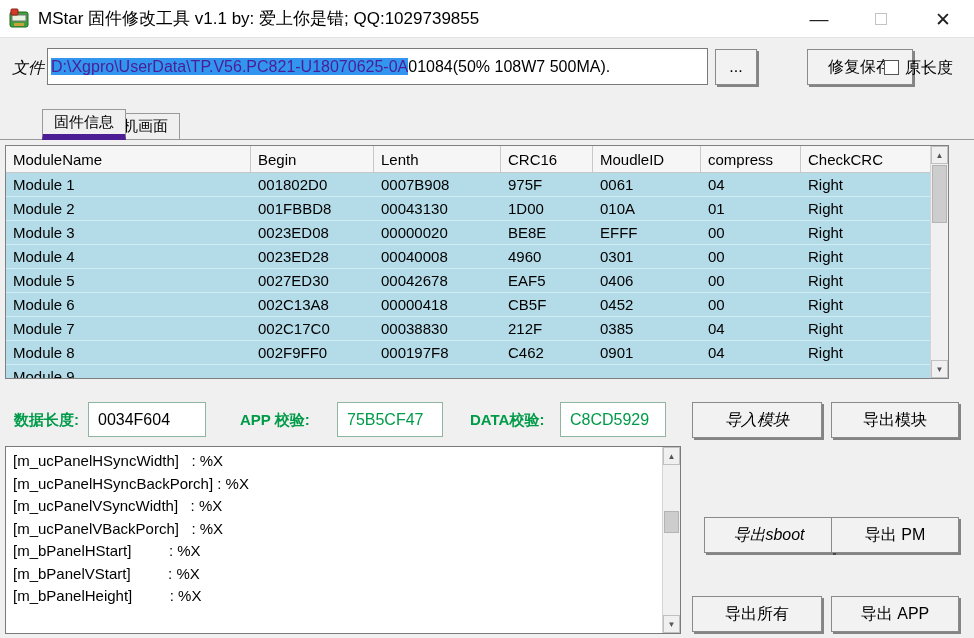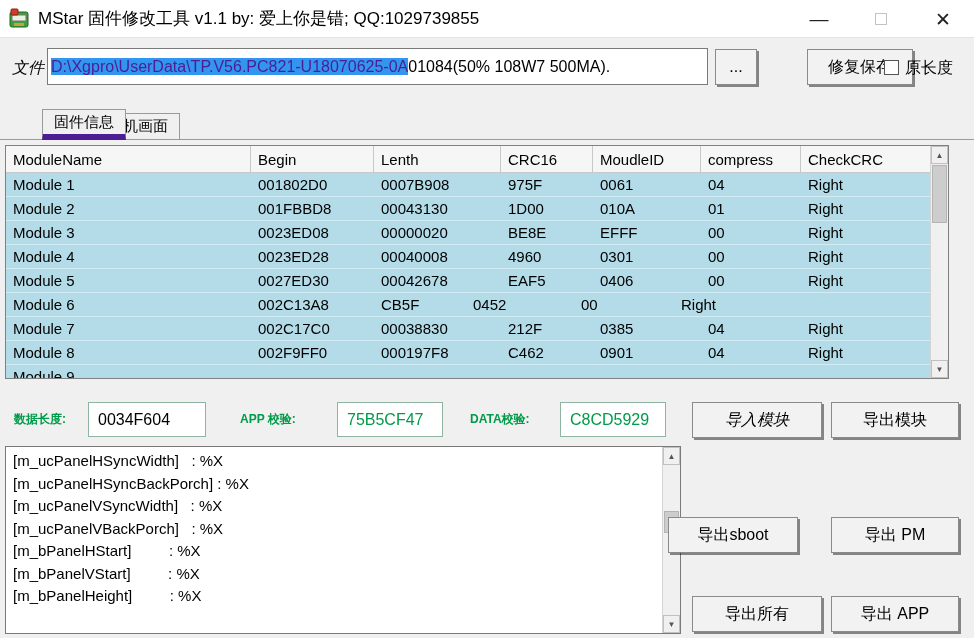--- a/index.html
+++ b/index.html
@@ -63,21 +63,21 @@
   .vscroll { position:absolute; right:0; top:0; bottom:0; width:18px;
     background:#f0f0f0; border-left:1px solid #d4d4d4; }
   .sb-btn { position:absolute; left:0; right:0; height:18px; background:#f0f0f0;
     border:1px solid #c0c0c0; display:flex; align-items:center; justify-content:center;
     font-size:8px; color:#555; cursor:default; }
   .sb-up { top:0; } .sb-down { bottom:0; }
   .sb-thumb { position:absolute; left:1px; right:1px; background:#cdcdcd;
     border:1px solid #b4b4b4; }
 
   
-  .stat-label { position:absolute; font-size:12px; font-weight:bold;
+  .stat-label { position:absolute; font-size:15px; font-weight:bold;
     color:var(--checksum-green,#009b48); }
   .stat-box { position:absolute; top:402px; height:35px; background:#fff;
     border:1px solid #8fb4a2; font-size:16px; line-height:33px; padding-left:9px;
     white-space:nowrap; overflow:hidden; }
   .green-val { color:var(--checksum-green,#009b48); }
 
   
   .log-frame { position:absolute; left:5px; top:446px; width:676px; height:188px;
     background:#fff; border:1px solid #7a7a7a; overflow:hidden; }
   .log-inner { position:absolute; left:0; top:0; right:18px; bottom:0;
@@ -173,20 +173,21 @@
         <div class="tcell c1">0027ED30</div>
         <div class="tcell c2">00042678</div>
         <div class="tcell c3">EAF5</div>
         <div class="tcell c4">0406</div>
         <div class="tcell c5">00</div>
         <div class="tcell c6">Right</div>
       </div>
       <div class="trow">
         <div class="tcell c0">Module 6</div>
         <div class="tcell c1">002C13A8</div>
+        <div class="tcell c2">00000418</div>
         <div class="tcell c3">CB5F</div>
         <div class="tcell c4">0452</div>
         <div class="tcell c5">00</div>
         <div class="tcell c6">Right</div>
       </div>
       <div class="trow">
         <div class="tcell c0">Module 7</div>
         <div class="tcell c1">002C17C0</div>
         <div class="tcell c2">00038830</div>
         <div class="tcell c3">212F</div>
@@ -240,16 +241,16 @@
       <div class="log-line">[m_bPanelVStart]         : %X</div>
       <div class="log-line">[m_bPanelHeight]         : %X</div>
     </div>
   <div class="vscroll">
     <div class="sb-btn sb-up">▲</div>
     <div class="sb-thumb" style="top:64px;height:22px;"></div>
     <div class="sb-btn sb-down">▼</div>
   </div>
 </div>
 
-<button class="btn3d rbtn" style="left:668px; top:517px; width:130px;">导出sboot</button>
+<button class="btn3d rbtn" style="left:704px; top:517px; width:130px;font-style:italic;">导出sboot</button>
 <button class="btn3d rbtn" style="left:831px; top:517px; width:128px;">导出 PM</button>
 <button class="btn3d rbtn" style="left:692px; top:596px; width:130px;">导出所有</button>
 <button class="btn3d rbtn" style="left:831px; top:596px; width:128px;">导出 APP</button>
 
 </body></html>

